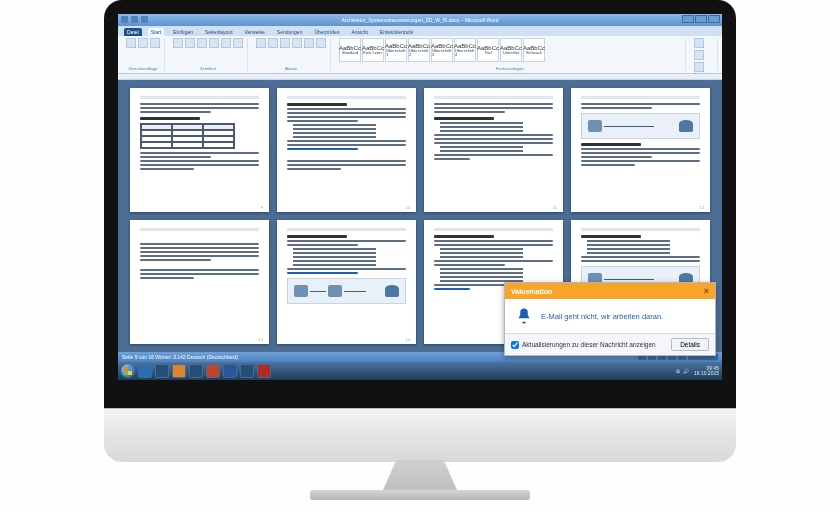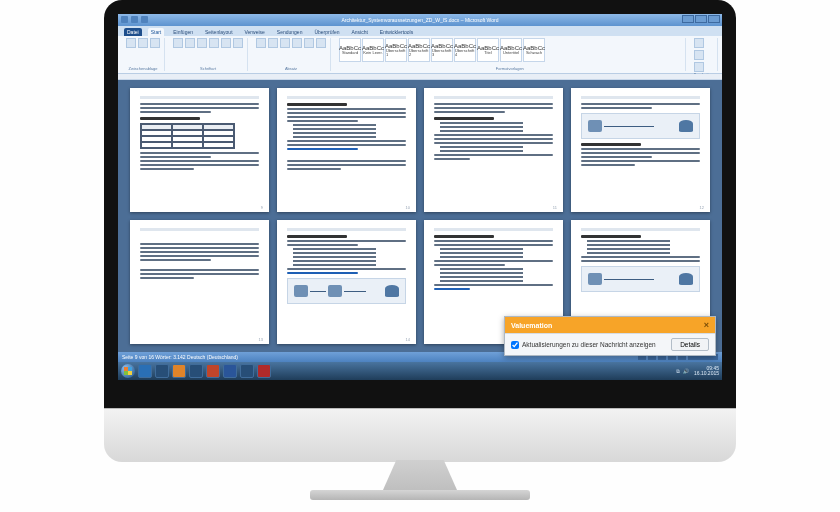--- a/index.html
+++ b/index.html
@@ -553,20 +553,28 @@
             <i></i>
             <i style="width:30px"></i>
           </div>
         </div>
       </div>
 
       <div class="toast">
         <div class="toast-head">
           <span>Valuemation</span>
           <span class="tclose">×</span>
+        </div>
+        <div class="toast-body">
+          <span class="bell-icon">
+            <svg viewBox="0 0 24 24">
+                <path fill="#1e5fb4" d="M12 2a5 5 0 0 0-5 5v4l-2 3v1h14v-1l-2-3V7a5 5 0 0 0-5-5zm0 20a2.5 2.5 0 0 0 2.5-2.5h-5A2.5 2.5 0 0 0 12 22z"></path>
+              </svg>
+          </span>
+          <span class="toast-msg">E-Mail geht nicht, wir arbeiten daran.</span>
         </div>
         <div class="toast-foot">
           <label>
             <input type="checkbox" checked="" style="">
             <span>Aktualisierungen zu dieser Nachricht anzeigen</span>
           </label>
           <button>Details</button>
         </div>
       </div>
 

